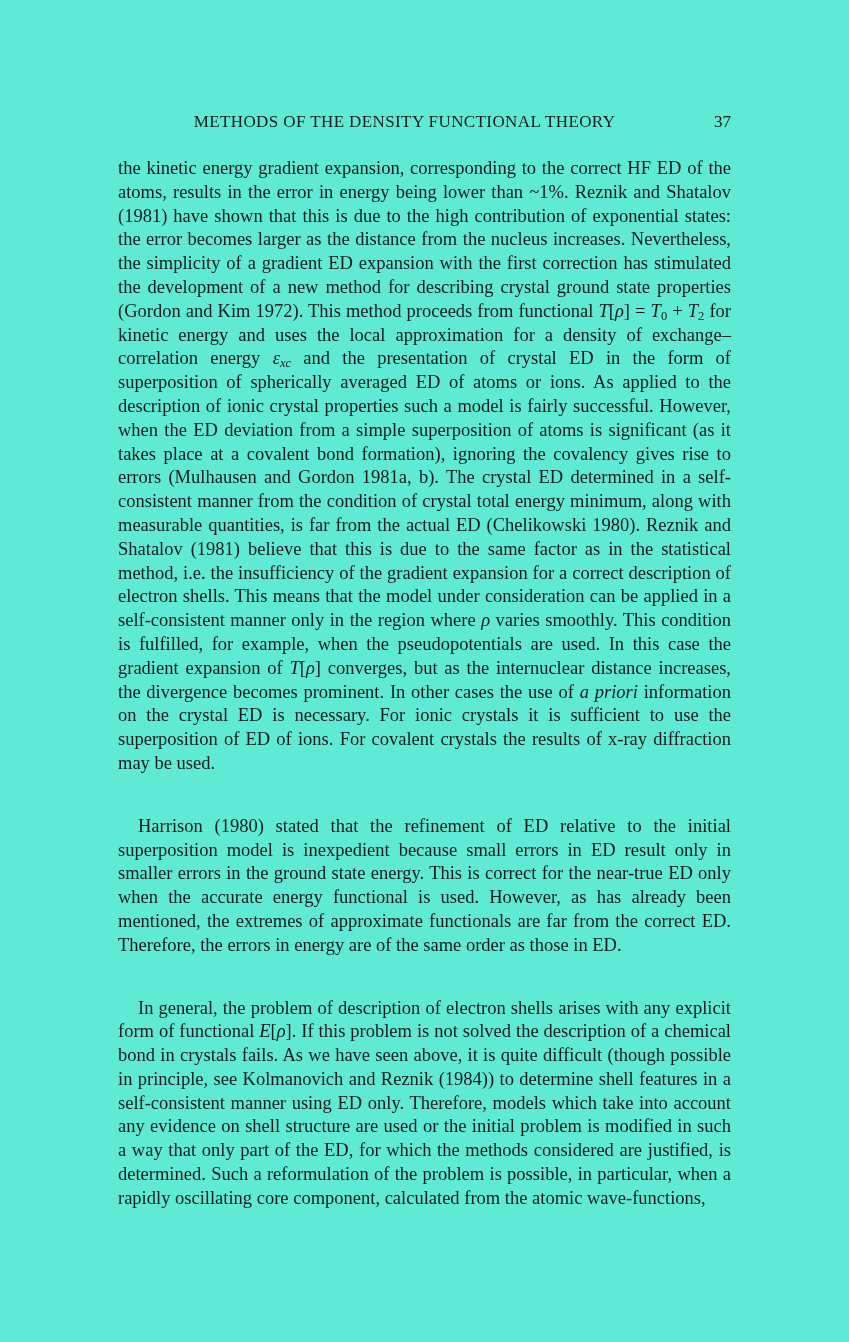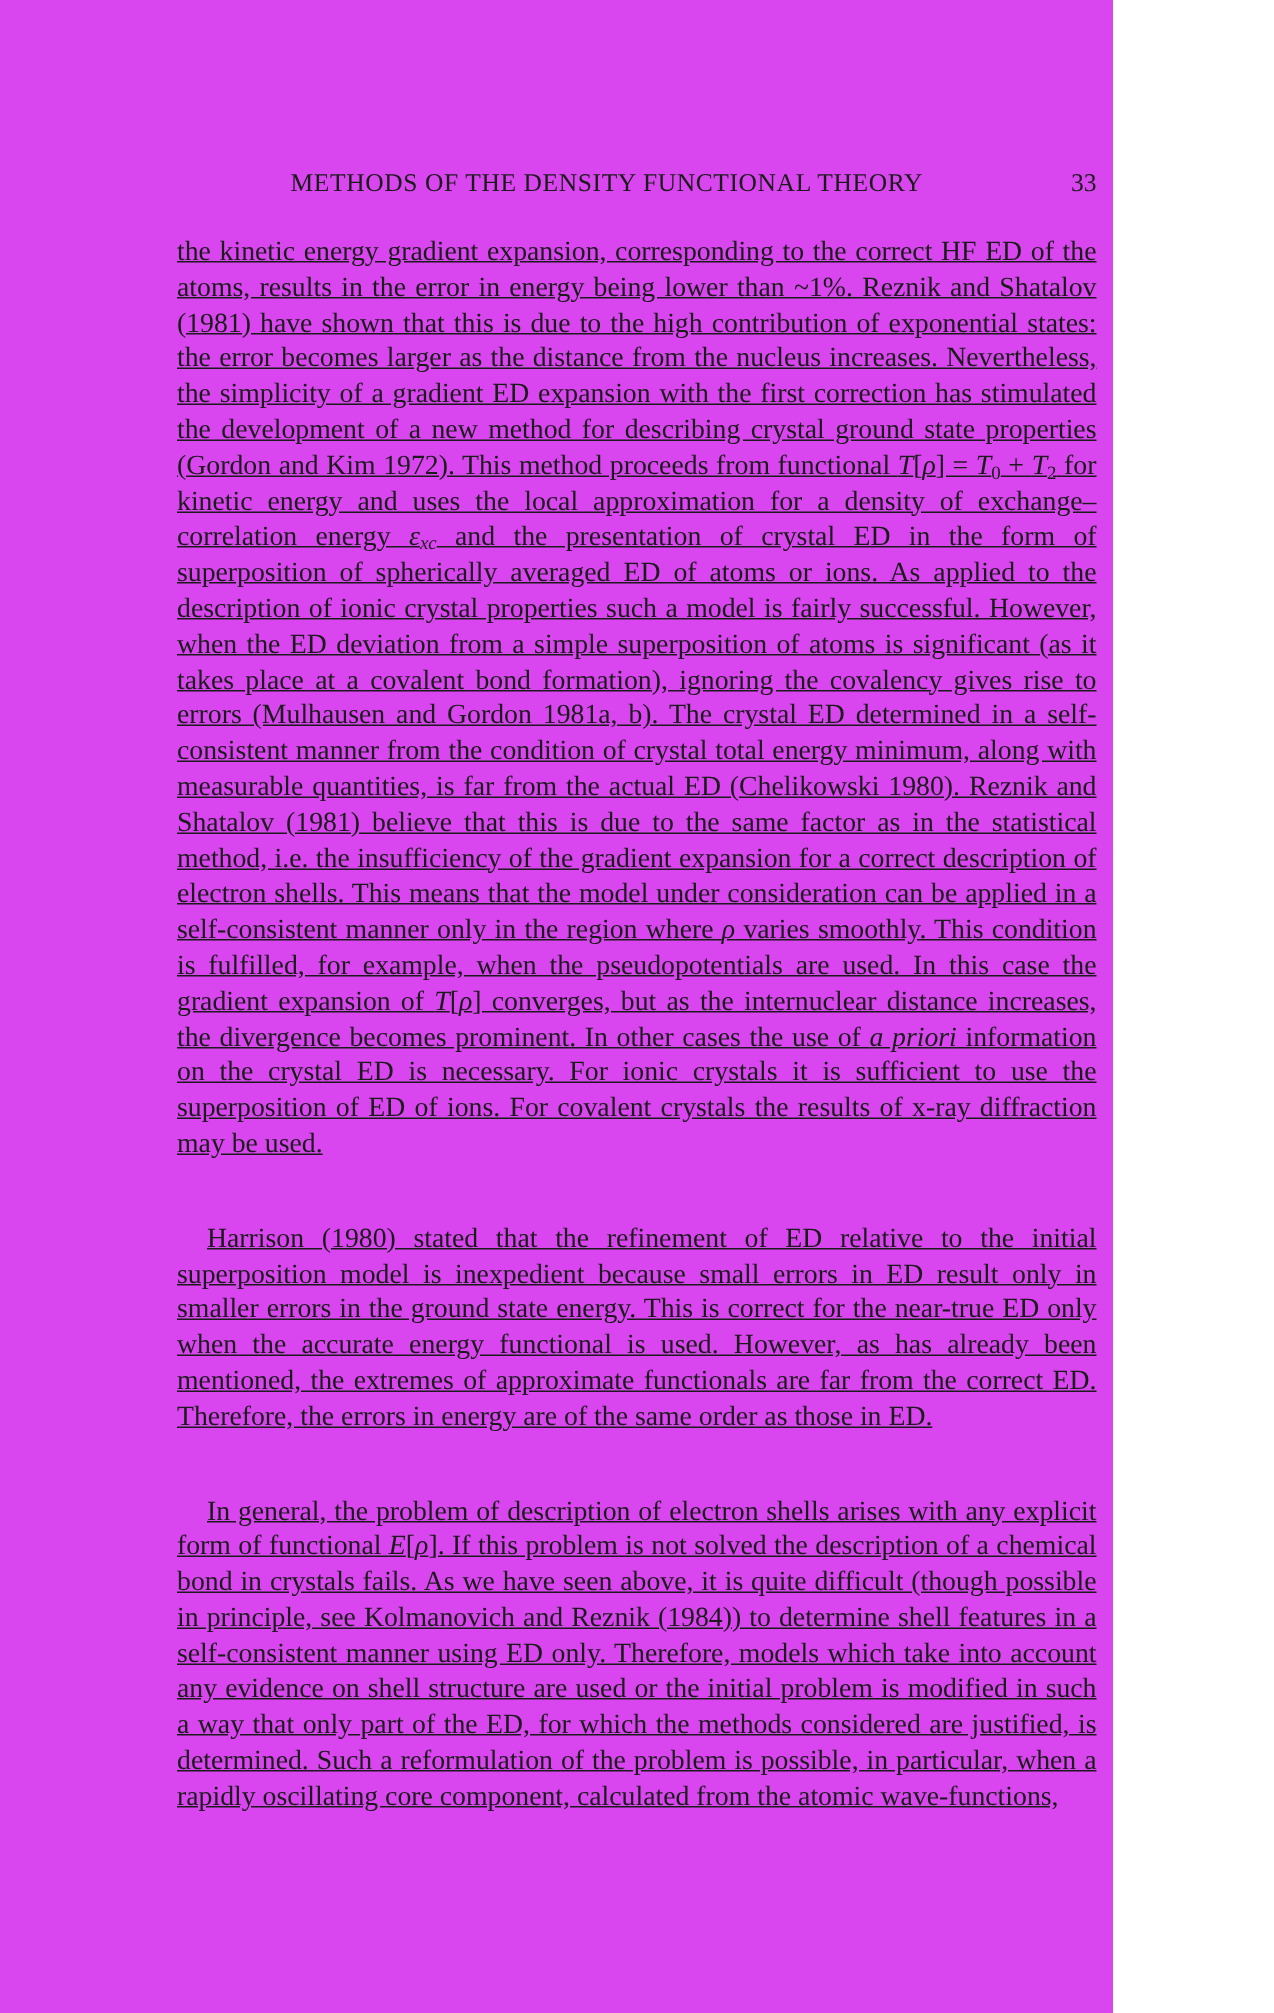--- a/index.html
+++ b/index.html
@@ -2,23 +2,23 @@
 <html><head>
 <meta charset="utf-8">
 <style>
   html, body {
     margin: 0;
     padding: 0;
     background: #ffffff;
   }
   .page {
     position: relative;
-    width: 742px;
+    width: 849px;
     height: 1342px;
-    background: #d946ef;
+    background: #5eead4;
     font-family: "Liberation Serif", "DejaVu Serif", serif;
     color: #1b1b1b;
     overflow: hidden;
   }
   .column {
     position: absolute;
     left: 118px;
     top: 112px;
     width: 613px;
   }
@@ -43,21 +43,20 @@
   .body-text {
     margin-top: 19px;
     font-size: 18.5px;
     line-height: 23.8px;
     text-align: justify;
     text-justify: inter-word;
   }
   .body-text p {
     margin: 0;
     padding: 0;
-    text-decoration: underline;
   }
   .body-text p.indent {
     text-indent: 20px;
     margin-top: 39px;
   }
   .body-text sub {
     font-size: 0.68em;
     line-height: 0;
     vertical-align: -0.25em;
   }
@@ -65,21 +64,21 @@
     font-style: italic;
   }
 </style>
 </head>
 <body>
 
 <div class="page">
   <div class="column">
     <div class="running-header">
       <span class="rh-title">METHODS OF THE DENSITY FUNCTIONAL THEORY</span>
-      <span class="rh-page">33</span>
+      <span class="rh-page">37</span>
     </div>
     <div class="body-text" id="body-text">
         <p>the kinetic energy gradient expansion, corresponding to the correct HF ED of the atoms, results in the error in energy being lower than ~1%. Reznik and Shatalov (1981) have shown that this is due to the high contribution of exponential states: the error becomes larger as the distance from the nucleus increases. Nevertheless, the simplicity of a gradient ED expansion with the first correction has stimulated the development of a new method for describing crystal ground state properties (Gordon and Kim 1972). This method proceeds from functional <i>T</i>[<i>ρ</i>] = <i>T</i><sub>0</sub> + <i>T</i><sub>2</sub> for kinetic energy and uses the local approximation for a density of exchange–correlation energy <i>ε</i><sub><i>xc</i></sub> and the presentation of crystal ED in the form of superposition of spherically averaged ED of atoms or ions. As applied to the description of ionic crystal properties such a model is fairly successful. However, when the ED deviation from a simple superposition of atoms is significant (as it takes place at a covalent bond formation), ignoring the covalency gives rise to errors (Mulhausen and Gordon 1981a, b). The crystal ED determined in a self-consistent manner from the condition of crystal total energy minimum, along with measurable quantities, is far from the actual ED (Chelikowski 1980). Reznik and Shatalov (1981) believe that this is due to the same factor as in the statistical method, i.e. the insufficiency of the gradient expansion for a correct description of electron shells. This means that the model under consideration can be applied in a self-consistent manner only in the region where <i>ρ</i> varies smoothly. This condition is fulfilled, for example, when the pseudopotentials are used. In this case the gradient expansion of <i>T</i>[<i>ρ</i>] converges, but as the internuclear distance increases, the divergence becomes prominent. In other cases the use of <i>a priori</i> information on the crystal ED is necessary. For ionic crystals it is sufficient to use the superposition of ED of ions. For covalent crystals the results of x-ray diffraction may be used.</p>
         <p class="indent">Harrison (1980) stated that the refinement of ED relative to the initial superposition model is inexpedient because small errors in ED result only in smaller errors in the ground state energy. This is correct for the near-true ED only when the accurate energy functional is used. However, as has already been mentioned, the extremes of approximate functionals are far from the correct ED. Therefore, the errors in energy are of the same order as those in ED.</p>
         <p class="indent">In general, the problem of description of electron shells arises with any explicit form of functional <i>E</i>[<i>ρ</i>]. If this problem is not solved the description of a chemical bond in crystals fails. As we have seen above, it is quite difficult (though possible in principle, see Kolmanovich and Reznik (1984)) to determine shell features in a self-consistent manner using ED only. Therefore, models which take into account any evidence on shell structure are used or the initial problem is modified in such a way that only part of the ED, for which the methods considered are justified, is determined. Such a reformulation of the problem is possible, in particular, when a rapidly oscillating core component, calculated from the atomic wave-functions,</p>
       </div>
   </div>
 </div>
 
 </body></html>

